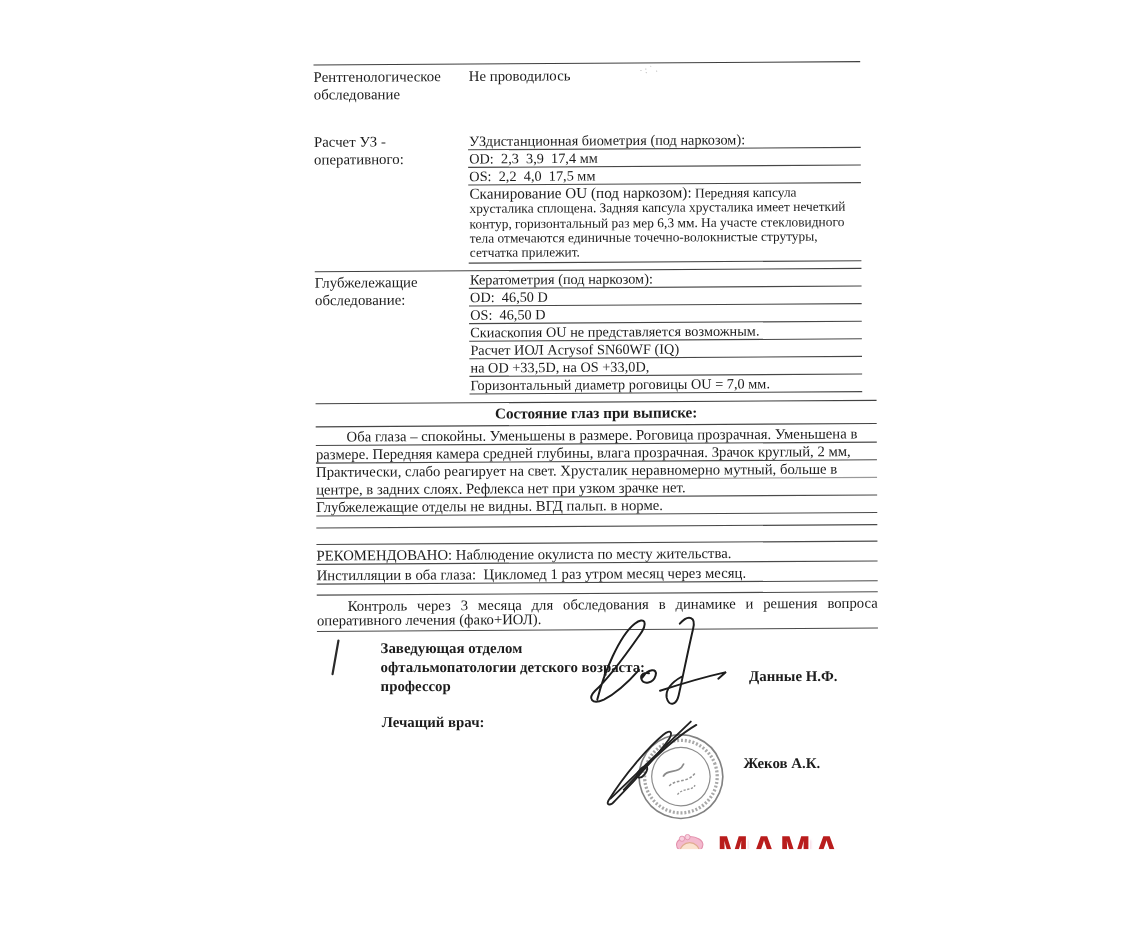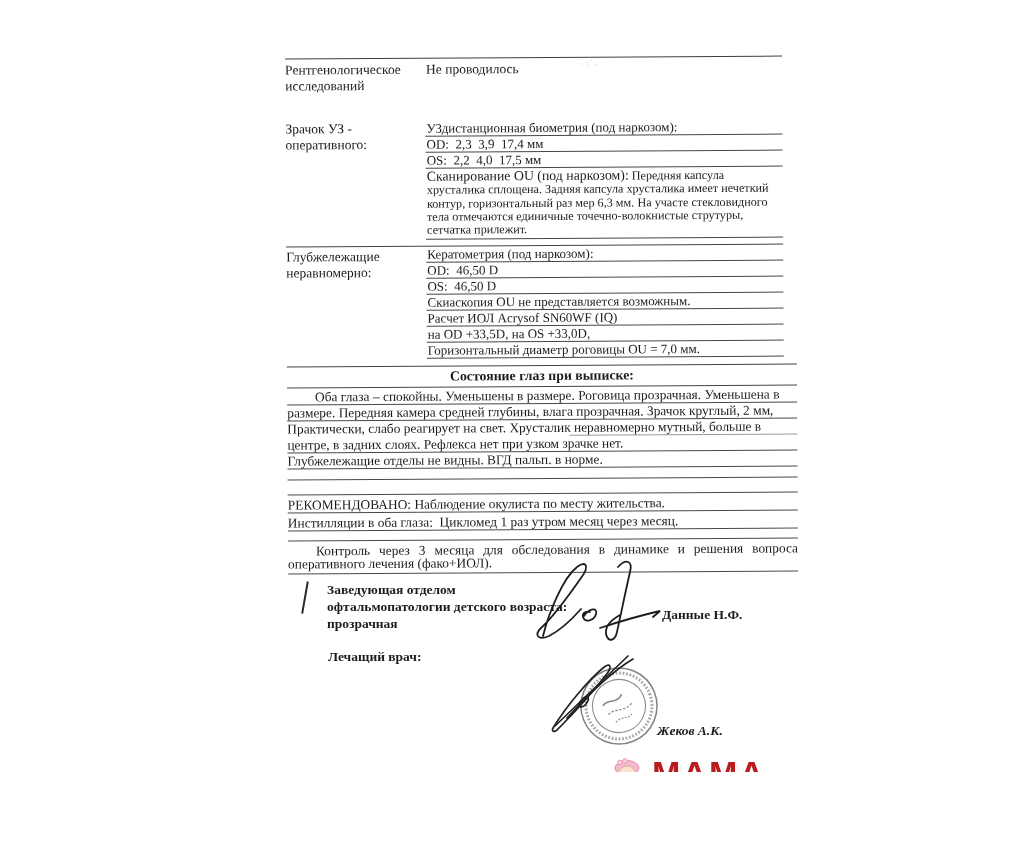--- a/index.html
+++ b/index.html
@@ -27,21 +27,21 @@
   .dline.partial .partrule{position:absolute;right:0;bottom:-1px;width:228px;height:0;
          border-bottom:1px solid #777;opacity:.75;}
   .blankrule{width:510px;border-bottom:1px solid #4a4a4a;}
   .h10{height:10px;} .h14{height:14px;} .h9{height:9px;}
   .recrow{width:510px;font-size:13.4px;line-height:14px;padding:3px 0 0 0;
           border-bottom:1px solid #4a4a4a;white-space:pre;}
   .ctrl{width:510px;border-bottom:1px solid #4a4a4a;padding:3px 0 2px 0;}
   .ctrl .l1{font-size:13.4px;line-height:13.5px;padding-left:28px;text-align:justify;text-align-last:justify;}
   .ctrl .l2{font-size:13.4px;line-height:13.8px;}
   
-  .sigtext{position:absolute;font-weight:bold;font-size:13.5px;line-height:17px;white-space:nowrap;}
+  .sigtext{position:absolute;font-weight:bold;font-size:13.5px;line-height:17px;white-space:nowrap;margin-left:19px;}
   .bracket{position:absolute;left:304px;top:581px;width:1.6px;height:33px;background:#2a2a2a;
            transform:rotate(10deg);border-radius:1px;}
   .sigsvg{position:absolute;}
   
   .edgesvg{position:absolute;left:240px;top:778px;}
   .smudge{position:absolute;left:581px;top:58px;font-size:9px;color:#9a9a9a;opacity:.65;
           letter-spacing:2px;transform:rotate(-8deg);}
   
   .wm{position:absolute;left:606px;top:750px;width:210px;height:64px;}
   .wm-title{position:absolute;left:46px;top:4px;font-family:"Liberation Sans", sans-serif;
@@ -57,50 +57,50 @@
 </head>
 <body>
 
 <div class="page">
 
   <div class="doc">
 
     <div class="twocol sec1">
       <div class="lbl">
         <div>Рентгенологическое</div>
-        <div>исследований</div>
+        <div>обследование</div>
       </div>
       <div>
         <div class="vrow noline" style="font-size:13.5px">Не проводилось</div>
       </div>
     </div>
 
     <div class="twocol">
       <div class="lbl">
-        <div>Зрачок УЗ -</div>
+        <div>Расчет УЗ -</div>
         <div>оперативного:</div>
       </div>
       <div>
         <div class="vrow">УЗдистанционная биометрия (под наркозом):</div>
         <div class="vrow">OD:  2,3  3,9  17,4 мм</div>
         <div class="vrow">OS:  2,2  4,0  17,5 мм</div>
         <div class="scanpara">
           <span class="scanlead">Сканирование OU (под наркозом):</span>
           <span>Передняя капсула хрусталика сплощена. Задняя капсула хрусталика имеет нечеткий контур, горизонтальный раз мер 6,3 мм. На участе стекловидного тела отмечаются единичные точечно-волокнистые струтуры, сетчатка прилежит.</span>
         </div>
       </div>
     </div>
 
     <div class="gap6"></div>
     <div class="sep"></div>
 
     <div class="twocol">
       <div class="lbl" style="padding-top:2px">
         <div>Глубжележащие</div>
-        <div>неравномерно:</div>
+        <div>обследование:</div>
       </div>
       <div>
         <div class="vrow">Кератометрия (под наркозом):</div>
         <div class="vrow">OD:  46,50 D</div>
         <div class="vrow">OS:  46,50 D</div>
         <div class="vrow">Скиаскопия OU не представляется возможным.</div>
         <div class="vrow">Расчет ИОЛ Acrysof SN60WF (IQ)</div>
         <div class="vrow">на OD +33,5D, на OS +33,0D,</div>
         <div class="vrow">Горизонтальный диаметр роговицы OU = 7,0 мм.</div>
       </div>
@@ -130,21 +130,21 @@
       <div class="l2">оперативного лечения (фако+ИОЛ).</div>
     </div>
   </div>
 
   <div class="smudge">·:˙.</div>
 
   <div class="bracket"></div>
   <div class="sigtext" style="left:327px;top:581px;">
     <div>Заведующая отделом</div>
     <div>офтальмопатологии детского возраста:</div>
-    <div>прозрачная</div>
+    <div>профессор</div>
   </div>
 
   <svg class="sigsvg" style="left:515px;top:556px;" width="155" height="102" viewBox="0 0 155 102">
     <g fill="none" stroke="#1d1d1d" stroke-width="1.8" stroke-linecap="round">
       <path d="M28,80 C34,56 48,22 62,11 C71,4 75,10 66,22 C52,42 36,63 26,72 C19,79 23,85 34,80 C46,74 58,62 66,53"></path>
       <path d="M69,60 C74,52 83,51 81,58 C79,65 70,67 68,61 C67,57 71,55 75,56"></path>
       <path d="M103,11 C111,2 118,5 115,16 C111,33 106,58 102,76 C100,85 93,87 91,78 C90,70 96,64 105,59"></path>
       <path d="M85,72 C103,66 123,60 145,55 L138,61"></path>
     </g>
   </svg>
@@ -163,21 +163,21 @@
       <path d="M70,72 C76,68 84,74 88,70" fill="none" stroke="#7a7a7a" stroke-width="1.2" stroke-dasharray="2,1.4"></path>
     </g>
 
     <g fill="none" stroke="#222" stroke-width="1.7" stroke-linecap="round">
       <path d="M13,80 C29,54 51,30 63,20 C70,14 73,18 66,27 C52,45 31,68 19,80 C15,85 11,84 13,80 Z"></path>
       <path d="M15,78 L88,8"></path>
       <path d="M27,70 C47,48 71,24 93,11"></path>
       <path d="M40,54 C46,46 52,48 46,56 C42,61 37,59 40,54"></path>
     </g>
   </svg>
-  <div class="sigtext" style="left:657px;top:722px;font-style:italic;">Жеков А.К.</div>
+  <div class="sigtext" style="left:657px;top:685px;">Жеков А.К.</div>
 
   <svg class="edgesvg" width="570" height="48" viewBox="0 0 570 48">
     <path d="M20,13 L372,9" stroke="#9a9a9a" stroke-width="1.3" stroke-dasharray="3,15,6,23,2,19,4,12" opacity="0.55" fill="none"></path>
     <path d="M312,11 c4,-2 8,1 12,-1 c3,2 7,-1 10,1" stroke="#555" stroke-width="1.6" fill="none" opacity="0.8"></path>
     <path d="M8,29.5 C150,27.5 330,23 558,22.5 L558,25 C330,25.5 150,31 8,32.5 Z" fill="#181818" opacity="0.92"></path>
   </svg>
 
   <div class="wm">
     <svg class="babysvg" width="44" height="52" viewBox="0 0 44 52">
       <ellipse cx="21" cy="10" rx="12" ry="7.5" fill="#f4bace" stroke="#e391ad" stroke-width="1"></ellipse>

